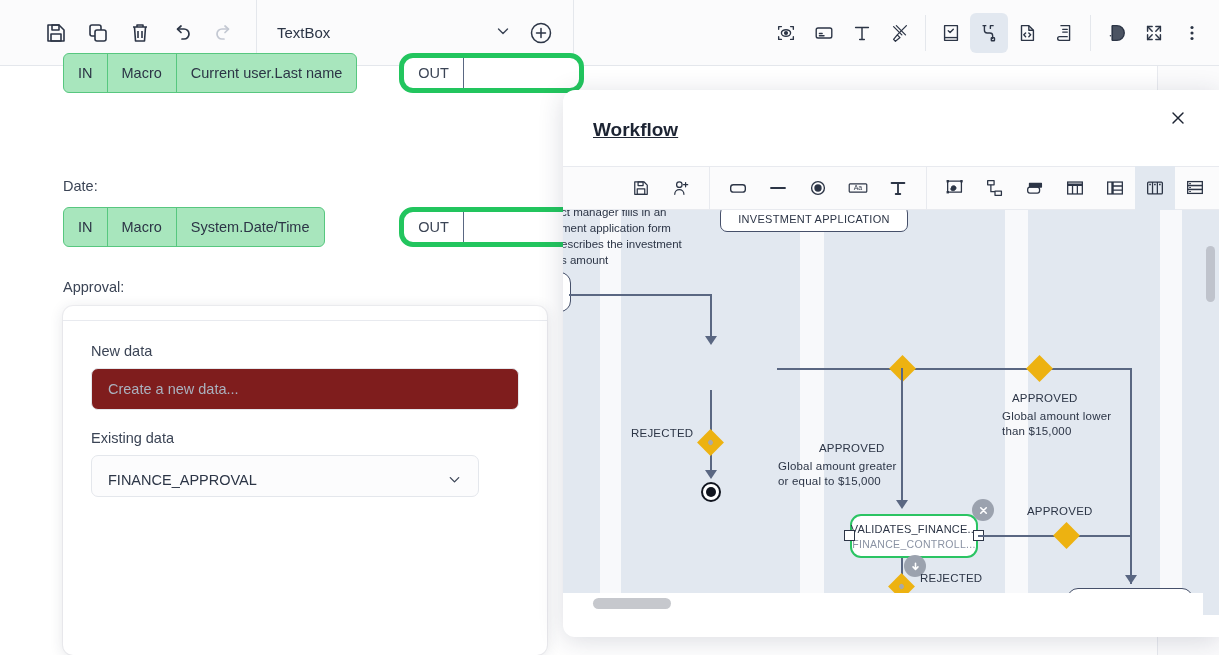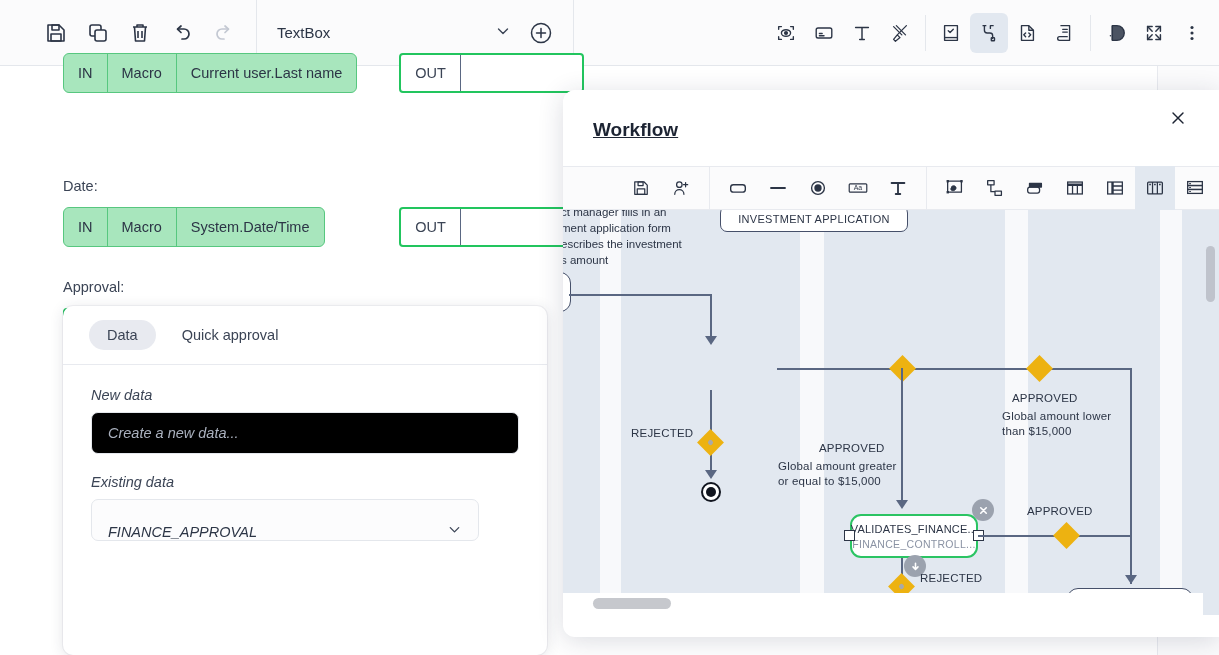--- a/index.html
+++ b/index.html
@@ -46,49 +46,49 @@
   .macro-chip {
     position:absolute; height:40px; display:flex; align-items:stretch;
     background:#a8e6bd; border:1px solid #57c77f; border-radius:6px; overflow:hidden;
     font-size:14.5px; color:#2c3546;
   }
   .macro-chip > div { display:flex; align-items:center; padding:0 14px; }
   .macro-chip .seg { border-right:1px solid #57c77f; }
 
   .io-box {
     position:absolute; height:40px; display:flex; align-items:stretch;
-    background:#fff; border:2px solid #22c55e; border-radius:4px; overflow:hidden;
+    background:#fff; border:5px solid #22c55e; border-radius:14px; overflow:hidden;
     font-size:14.5px; color:#3b4455;
   }
   .io-box .tag { display:flex; align-items:center; justify-content:center; width:60px; border-right:1px solid #5a6782; }
   .io-box .val { flex:1; }
 
   
   .gfv {
     position:absolute; left:63px; top:306px; width:484px; height:349px;
     background:#fff; border-radius:10px;
     box-shadow: 0 2px 14px rgba(35,45,70,0.13), 0 0 0 1px rgba(35,45,70,0.05);
   }
   .gfv-head { position:relative; padding:22px 26px 0 28px; }
   .gfv-title { font-size:19px; font-weight:bold; color:#1d2433; letter-spacing:-0.2px; }
   .gfv-actions { position:absolute; right:22px; top:24px; display:flex; align-items:center; gap:18px; }
   .gfv-tabs { display:flex; align-items:center; gap:8px; padding:14px 22px 0 26px; }
   .gfv-tab { font-size:14.5px; color:#3b4455; padding:7px 18px; border-radius:16px; cursor:pointer; }
   .gfv-tab.active { background:#e8eaf0; }
   .gfv-rule { margin-top:14px; height:1px; background:#e8eaef; }
-  .gfv-body { padding:22px 28px 0 28px;font-style:italic; }
+  .gfv-body { padding:22px 28px 0 28px; }
   .gfv-lbl { font-size:14.5px; color:#3b4455; margin-bottom:9px; }
   .gfv-input {
-    height:42px; border:1px solid #e4e7ec; border-radius:7px; background:#000000;
+    height:42px; border:1px solid #e4e7ec; border-radius:7px; background:#7f1d1d;
     display:flex; align-items:center; padding:0 16px; font-size:14.5px; color:#aab1be;
   }
   .gfv-gap { height:20px; }
   .gfv-select {
     height:42px; border:1px solid #e4e7ec; border-radius:7px; background:#fcfcfd;
-    display:flex; align-items:flex-end; justify-content:space-between; padding:0 16px;
+    display:flex; align-items:flex-start; justify-content:space-between; padding:16px 16px;
     font-size:14.5px; color:#2c3546; cursor:pointer;
   }
   .gfv-select.narrow { width:388px; }
 
   
   .wf {
     position:absolute; left:563px; top:90px; width:656px; height:547px;
     background:#fff; border-radius:12px 0 0 12px;
     box-shadow: 0 4px 26px rgba(30,40,66,0.16);
     overflow:hidden;
@@ -312,24 +312,20 @@
       <div class="tag">IN</div>
       <div class="val"></div>
     </div>
   </div>
 
   <div class="content-divider"></div>
   <div class="right-strip"></div>
 
   <div class="gfv">
 
-    <div class="gfv-tabs">
-      <div class="gfv-tab active">Data</div>
-      <div class="gfv-tab">Quick approval</div>
-    </div>
     <div class="gfv-rule"></div>
 
     <div class="gfv-body">
       <div class="gfv-lbl">New data</div>
       <div class="gfv-input">Create a new data...</div>
       <div class="gfv-gap"></div>
       <div class="gfv-lbl">Existing data</div>
       <div class="gfv-select narrow">
         <span>FINANCE_APPROVAL</span>
         <span>

